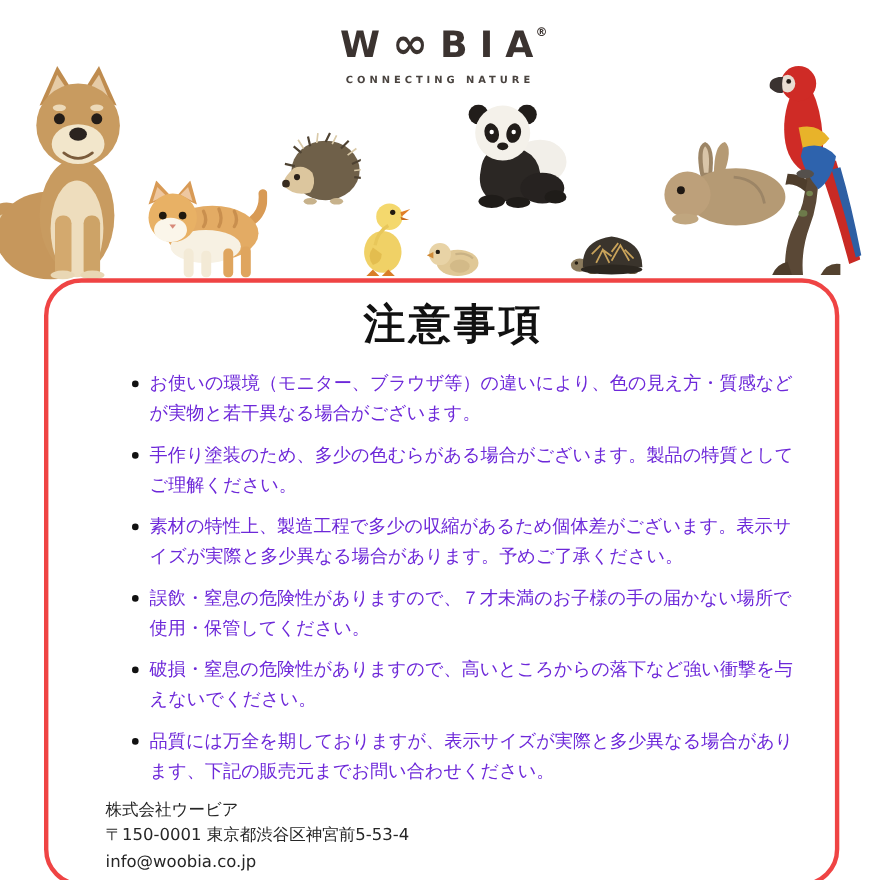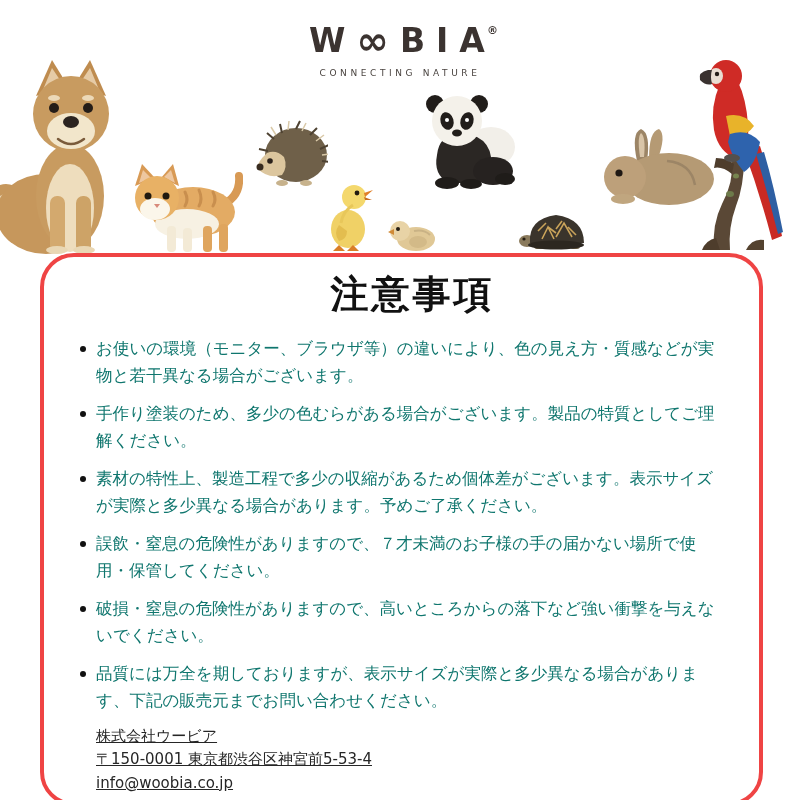--- a/index.html
+++ b/index.html
@@ -6,21 +6,21 @@
   body{
     width:800px;height:800px;position:relative;overflow:hidden;
     background:#ffffff;color:#1d1d1d;
     font-family:"DejaVu Sans","Liberation Sans",sans-serif;
   }
   
   .logo{position:absolute;top:20px;left:0;width:100%;text-align:center;color:#3b3330;}
   .brand{font-size:33px;font-weight:600;letter-spacing:11px;padding-left:7px;line-height:1.1;}
   .brand .inf{font-size:1.18em;vertical-align:-0.04em;letter-spacing:11px;}
   .brand .reg{font-size:11px;vertical-align:18px;letter-spacing:0;margin-left:-9px;}
-  .tagline{margin-top:5px;font-size:9px;font-weight:400;letter-spacing:3.6px;color:#4a4440;}
+  .tagline{margin-top:5px;font-size:9px;font-weight:700;letter-spacing:3.6px;color:#4a4440;}
   
   .figures{position:absolute;inset:0;pointer-events:none;}
   .figures svg{position:absolute;display:block;}
   .fig-shiba   {left:-6px; top:56px; width:134px;height:198px;}
   .fig-cat     {left:127px;top:164px;width:116px;height:90px;}
   .fig-hedgehog{left:254px;top:117px;width:74px; height:70px;}
   .fig-duck    {left:329px;top:183px;width:44px; height:68px;}
   .fig-chick   {left:388px;top:219px;width:48px; height:33px;}
   .fig-panda   {left:419px;top:95px; width:98px; height:94px;}
   .fig-turtle  {left:518px;top:203px;width:74px; height:49px;}
@@ -32,27 +32,27 @@
     box-sizing:border-box;border:4px solid #ef4444;border-radius:34px;
     background:#fff;padding:14px 30px 0 52px;
   }
   .notice-title{
     margin:0;text-align:center;font-size:38px;font-weight:700;
     letter-spacing:3px;color:#111;line-height:1.25;
   }
   .notice-list{list-style:none;margin:16px 0 0;padding:0;}
   .notice-item{
     position:relative;font-size:16.5px;line-height:1.64;
-    color:#0f766e;margin-bottom:11px;
+    color:#6d28d9;margin-bottom:11px;margin-left:40px;
   }
   .notice-item::before{
     content:"";position:absolute;left:-16px;top:11px;
     width:6px;height:6px;border-radius:50%;background:#111;
   }
-  .seller-info{margin-top:3px;font-size:15px;line-height:1.56;color:#262626;text-decoration:underline;}
+  .seller-info{margin-top:3px;font-size:15px;line-height:1.56;color:#262626;}
 </style>
 </head>
 <body>
 
 <header class="logo">
   <div class="brand">
     <span>W</span><span class="inf">∞</span><span>BIA</span><span class="reg">®</span>
   </div>
   <div class="tagline">CONNECTING NATURE</div>
 </header>

